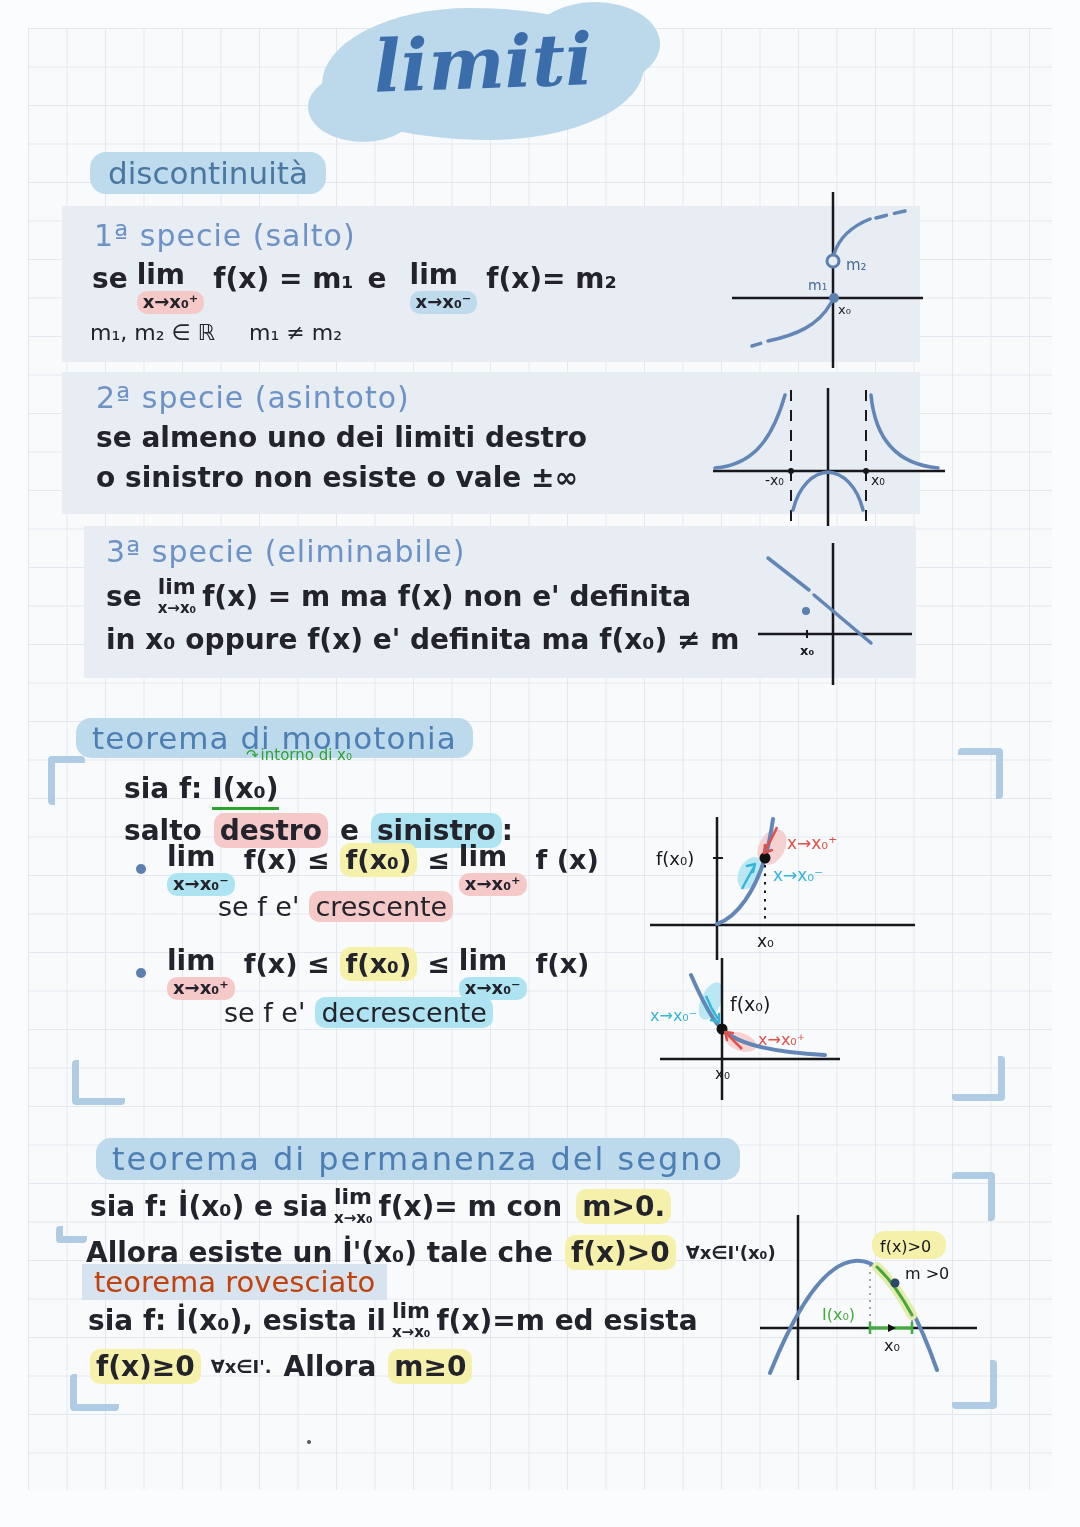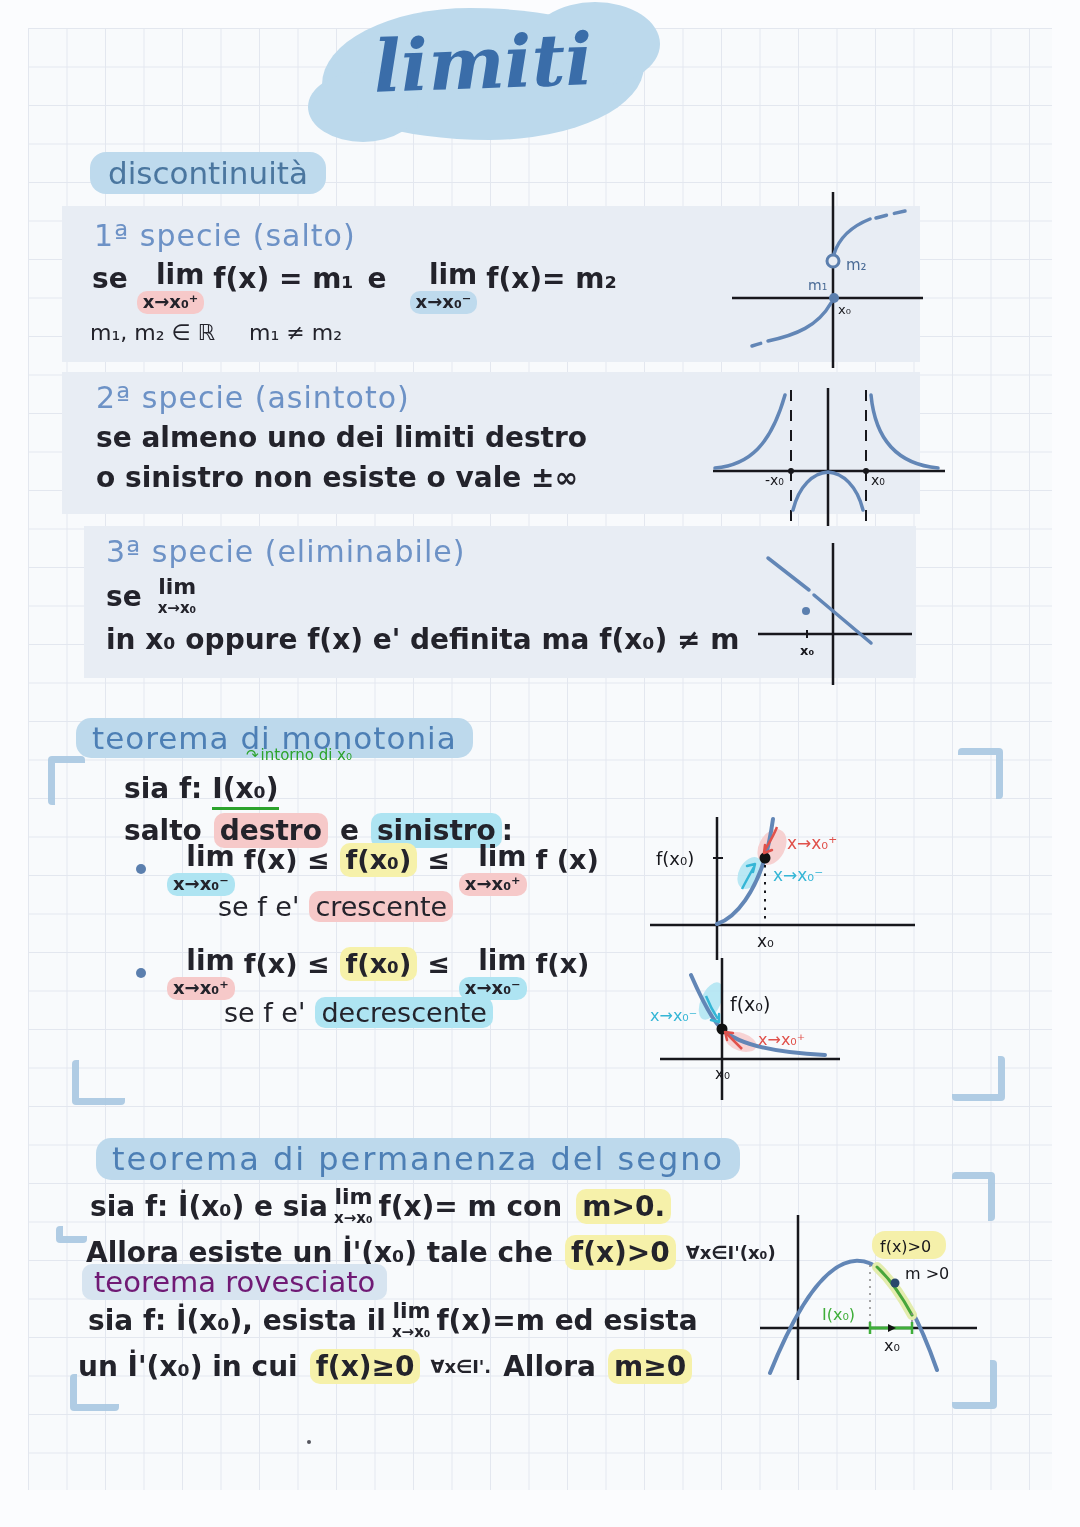--- a/index.html
+++ b/index.html
@@ -10,21 +10,21 @@
                      linear-gradient(90deg,#e3e7ef 1px,transparent 1px);
     background-size:38.5px 38.5px;}
   .abs{position:absolute;}
   .panel{position:absolute;background:#e8edf4;}
   .spec-head{font-size:30px;color:#6d92c6;letter-spacing:1px;}
   .big-head{font-size:31px;color:#4d7fb5;background:#bdd9ec;border-radius:15px;
             padding:2px 16px;letter-spacing:1px;}
   .hw{font-size:28px;line-height:1.25;font-weight:bold;}
   .row{display:flex;align-items:flex-start;}
   .row>span{margin-top:3px;}
-  .lim{display:inline-flex;flex-direction:column;align-items:flex-end;margin:0 9px;line-height:1;}
+  .lim{display:inline-flex;flex-direction:column;align-items:flex-start;margin:0 9px;line-height:1;}
   .lim .top{font-size:28px;margin-top:0;}
   .lim .bot{font-size:18px;margin-top:2px;border-radius:10px;padding:1px 6px;line-height:1.15;}
   .lim.sm{margin:0 6px;}
   .lim.sm .top{font-size:22px;}
   .lim.sm .bot{font-size:15px;padding:0;background:none;}
   .pill{border-radius:10px;padding:0 6px;}
   .p-pink{background:#f6c9c9;}
   .p-blue{background:#bedaed;}
   .p-cyan{background:#aee4f2;}
   .p-yellow{background:#f6f1aa;}
@@ -115,20 +115,21 @@
 </svg>
 
 <div class="panel" style="left:84px;top:526px;width:832px;height:152px"></div>
 <div class="abs spec-head" style="left:106px;top:534px">3ª specie (eliminabile)</div>
 <div class="abs hw row" style="left:106px;top:576px">
   <span>se</span>
   <span class="lim sm" style="margin-left:16px">
     <span class="top">lim</span>
     <span class="bot">x→x₀</span>
   </span>
+  <span>f(x) = m ma f(x) non e' definita</span>
 </div>
 <div class="abs hw" style="left:106px;top:622px">in x₀ oppure f(x) e' definita ma f(x₀) ≠ m</div>
 <svg class="abs" style="left:752px;top:535px" width="170" height="158" viewBox="0 0 170 158">
   <path d="M81 8 V150" stroke="#17171c" stroke-width="2.5" fill="none"></path>
   <path d="M6 99 H160" stroke="#17171c" stroke-width="2.5" fill="none"></path>
   <path d="M16 23 L57 55" stroke="#6286b6" stroke-width="3.5" fill="none" stroke-linecap="round"></path>
   <path d="M62 60 L119 108" stroke="#6286b6" stroke-width="3.5" fill="none" stroke-linecap="round"></path>
   <circle cx="54" cy="76" r="4" fill="#5b7fae"></circle>
   <path d="M55 95 V103" stroke="#17171c" stroke-width="2" fill="none"></path>
   <text x="48" y="120" font-size="13" fill="#17171c" font-weight="bold">x₀</text>
@@ -245,31 +246,30 @@
     <span class="bot">x→x₀</span>
   </span>
   <span>f(x)= m  con</span>
   <span class="pill p-yellow" style="margin-left:14px">m&gt;0.</span>
 </div>
 <div class="abs hw row" style="left:86px;top:1232px">
   <span>Allora esiste un İ'(x₀) tale che</span>
   <span class="pill p-yellow" style="margin-left:12px">f(x)&gt;0</span>
   <span class="small-math" style="margin-left:10px">∀x∈I'(x₀)</span>
 </div>
-<div class="abs" style="left:82px;top:1264px;font-size:29px;color:#701a75;background:#d7e4f0;border-radius:10px;padding:1px 12px">teorema rovesciato</div>
+<div class="abs" style="left:82px;top:1264px;font-size:29px;color:#c2410c;background:#d7e4f0;border-radius:0;padding:1px 12px">teorema rovesciato</div>
 <div class="abs hw row" style="left:88px;top:1300px">
   <span>sia f: İ(x₀), esista il</span>
   <span class="lim sm">
     <span class="top">lim</span>
     <span class="bot">x→x₀</span>
   </span>
   <span>f(x)=m ed esista</span>
 </div>
 <div class="abs hw row" style="left:78px;top:1346px">
-  <span>un İ'(x₀) in cui</span>
   <span class="pill p-yellow" style="margin-left:12px">f(x)≥0</span>
   <span class="small-math" style="margin-left:10px">∀x∈I'.</span>
   <span style="margin-left:12px">Allora</span>
   <span class="pill p-yellow" style="margin-left:12px">m≥0</span>
 </div>
 
 <svg class="abs" style="left:742px;top:1205px" width="250" height="185" viewBox="0 0 250 185">
   <path d="M56 10 V175" stroke="#17171c" stroke-width="2.5" fill="none"></path>
   <path d="M18 123 H235" stroke="#17171c" stroke-width="2.5" fill="none"></path>
   <path d="M28 168 Q118 -55 195 165" stroke="#6286b6" stroke-width="4" fill="none" stroke-linecap="round"></path>

